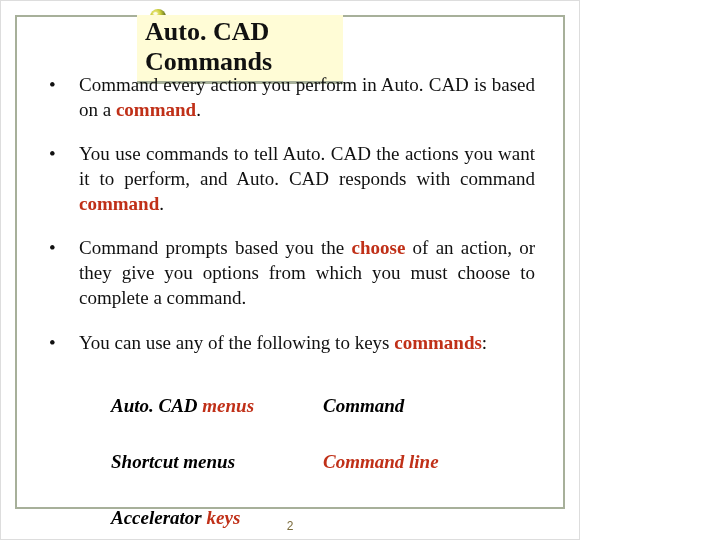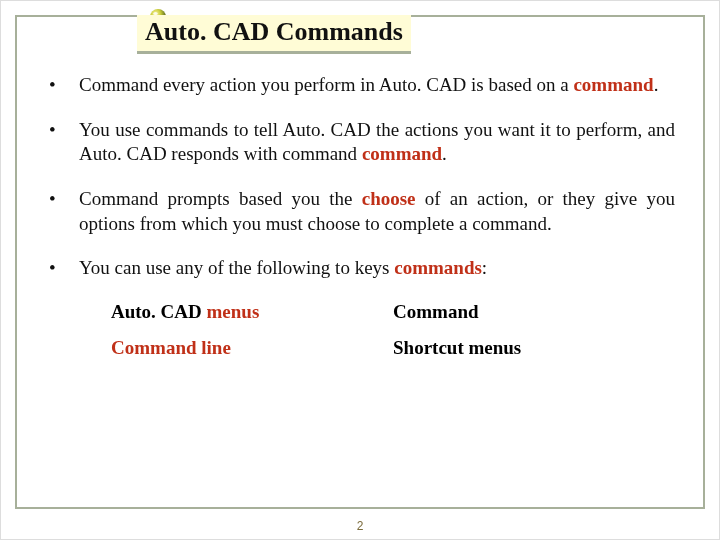--- a/index.html
+++ b/index.html
@@ -2,21 +2,21 @@
 <html><head>
 <meta charset="utf-8">
 <style>
   body {
     margin: 0;
     padding: 0;
     background: #fff;
     font-family: "Times New Roman", Times, serif;
   }
   .slide {
-    width: 720px;
+    width: 580px;
     height: 540px;
     position: relative;
     box-sizing: border-box;
     background: #fff;
     border: 1px solid #ddd;
   }
   .inner-frame {
     position: absolute;
     left: 14px;
     top: 14px;
@@ -66,26 +66,27 @@
   .bullet .dot {
     width: 30px;
     flex: 0 0 30px;
     text-align: left;
     padding-left: 4px;
   }
   .bullet .text {
     flex: 1;
     text-align: justify;
   }
-  .bold { font-weight: bold; }
+  .bold { font-weight: bold; margin-top: 20px; }
   .red { color: #c03018; }
   .sub-grid {
     margin-left: 66px;
     margin-top: 6px;
     font-size: 19px;
+    font-style: italic;
   }
   .sub-row {
     display: flex;
     margin-bottom: 14px;
   }
   .sub-cell {
     flex: 0 0 50%;
   }
   .page-num {
     position: absolute;
@@ -155,28 +156,31 @@
       <div class="sub-grid">
         <div class="sub-row">
           <div class="sub-cell bold">
             <span>Auto. CAD </span><span class="red">menus</span>
           </div>
           <div class="sub-cell bold">
             <span>Command</span>
           </div>
         </div>
         <div class="sub-row">
+          <div class="sub-cell bold">
+            <span>Shortcut menus</span>
+          </div>
           <div class="sub-cell bold red">
             <span>Command line</span>
           </div>
-          <div class="sub-cell bold">
-            <span>Shortcut menus</span>
-          </div>
         </div>
         <div class="sub-row">
+          <div class="sub-cell bold">
+            <span>Accelerator </span><span class="red">keys</span>
+          </div>
           <div class="sub-cell"></div>
         </div>
       </div>
 
     </div>
   </div>
 
   <div class="page-num">2</div>
 </div>
 

